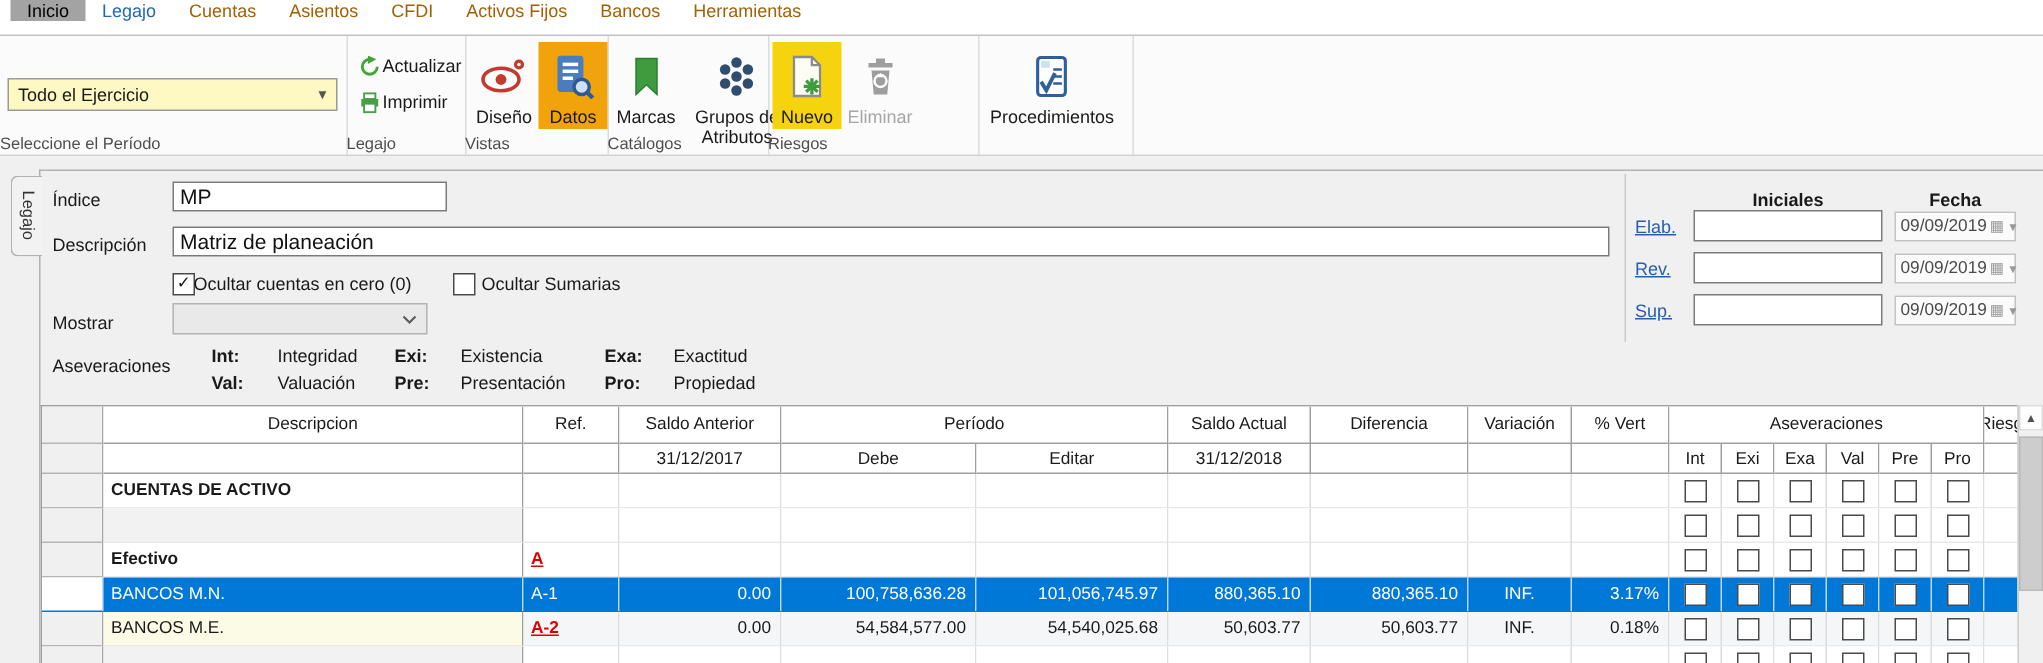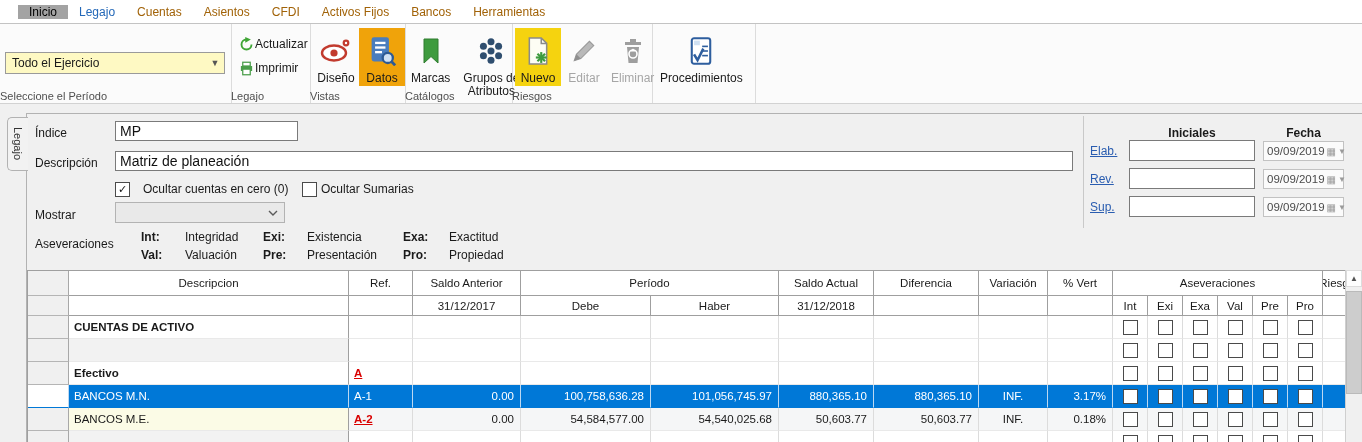--- a/index.html
+++ b/index.html
@@ -1,21 +1,21 @@
 <!DOCTYPE html>
 <html><head>
 <meta charset="utf-8">
 <style>
   html,body{margin:0;padding:0}
   body{width:1362px;height:442px;position:relative;overflow:hidden;
        background:#f0f0f0;font-family:"Liberation Sans",sans-serif;
        font-size:12px;color:#1a1a1a;-webkit-font-smoothing:antialiased}
   
   .tabbar{position:absolute;left:0;top:0;width:100%;height:24px;background:#fff;
-          border-bottom:1px solid #c3c3c3;display:flex;align-items:center;padding-left:18px;box-sizing:border-box}
+          border-bottom:1px solid #c3c3c3;display:flex;align-items:flex-start;padding-left:7px;box-sizing:border-box}
   .tab{display:flex;align-items:center;padding:0 11px;color:#a16207;cursor:default;white-space:nowrap}
   .tab.dark{background:#a3a3a3;color:#000}
   .tab.active{color:#2368b8}
   
   .ribbon{position:absolute;left:0;top:24px;width:100%;height:80px;background:#fbfbfb;
           border-bottom:1px solid #d2d2d2;box-sizing:border-box}
   .rgroup{position:absolute;top:0;bottom:0;border-right:1px solid #dcdcdc}
   .glabel{position:absolute;bottom:1px;left:0;right:0;text-align:left;font-size:11px;color:#4f4f4f;white-space:nowrap}
   .combo{position:absolute;left:5px;top:28px;width:220px;height:22px;background:#fef9c3;border:1px solid #9a9a9a;
          display:flex;align-items:center;padding-left:6px;box-sizing:border-box}
@@ -209,29 +209,20 @@
                 <line x1="15" y1="14" x2="15" y2="24"></line>
                 <line x1="11.5" y1="15.5" x2="18.5" y2="22.5"></line>
                 <line x1="18.5" y1="15.5" x2="11.5" y2="22.5"></line>
               </g>
             </svg>
         </span>
         <span class="lb">Nuevo</span>
       </div>
       <div class="bb disabled">
         <span class="ic">
-          <svg width="26" height="26" viewBox="0 0 24 24">
-              <path d="M3 21 l2 -6 l12 -12 l4 4 l-12 12 z" fill="#b9b9b9" stroke="#9a9a9a"></path>
-              <path d="M3 21 l2 -6 l4 4 z" fill="#8f8f8f"></path>
-            </svg>
-        </span>
-        <span class="lb">Editar</span>
-      </div>
-      <div class="bb disabled">
-        <span class="ic">
           <svg width="24" height="26" viewBox="0 0 24 26">
               <rect x="9" y="1" width="6" height="3" fill="#9e9e9e"></rect>
               <rect x="4" y="4" width="16" height="3" fill="#9e9e9e"></rect>
               <path d="M6 9 h12 l-1.5 16 h-9 z" fill="#9e9e9e"></path>
               <circle cx="12" cy="16" r="4" fill="none" stroke="#fff" stroke-width="1.6"></circle>
               <polygon points="12,10.5 14.5,13.5 9.5,13.5" fill="#fff"></polygon>
             </svg>
         </span>
         <span class="lb">Eliminar</span>
       </div>
@@ -266,21 +257,21 @@
 </div>
 
 <div class="flabel" style="left:35px;top:126px">Índice</div>
 <input class="tinput" style="left: 115px; top: 121px; width: 183px;" value="MP">
 <div class="flabel" style="left:35px;top:156px">Descripción</div>
 <input class="tinput" style="left: 115px; top: 151px; width: 958px;" value="Matriz de planeación">
 
 <div class="cbx-box" style="left:115px;top:182px">
     <span>✓</span>
   </div>
-<div class="flabel" style="left:143px;top:182px">Ocultar cuentas en cero (0)</div>
+<div class="flabel" style="left:129px;top:182px">Ocultar cuentas en cero (0)</div>
 <div class="cbx-box" style="left:302px;top:182px">
     <span></span>
   </div>
 <div class="flabel" style="left:321px;top:182px">Ocultar Sumarias</div>
 
 <div class="flabel" style="left:35px;top:208px">Mostrar</div>
 <div class="msel">
   <span></span>
   <span>
       <svg width="10" height="6" viewBox="0 0 10 6">
@@ -349,21 +340,21 @@
     <div class="c h sp6">Aseveraciones</div>
     <div class="c h">Riesg</div>
   </div>
 
   <div class="row">
     <div class="c h rh"></div>
     <div class="c h"></div>
     <div class="c h"></div>
     <div class="c h">31/12/2017</div>
     <div class="c h">Debe</div>
-    <div class="c h">Haber</div>
+    <div class="c h">Editar</div>
     <div class="c h">31/12/2018</div>
     <div class="c h"></div>
     <div class="c h"></div>
     <div class="c h"></div>
     <div class="c h">Int</div>
     <div class="c h">Exi</div>
     <div class="c h">Exa</div>
     <div class="c h">Val</div>
     <div class="c h">Pre</div>
     <div class="c h">Pro</div>

